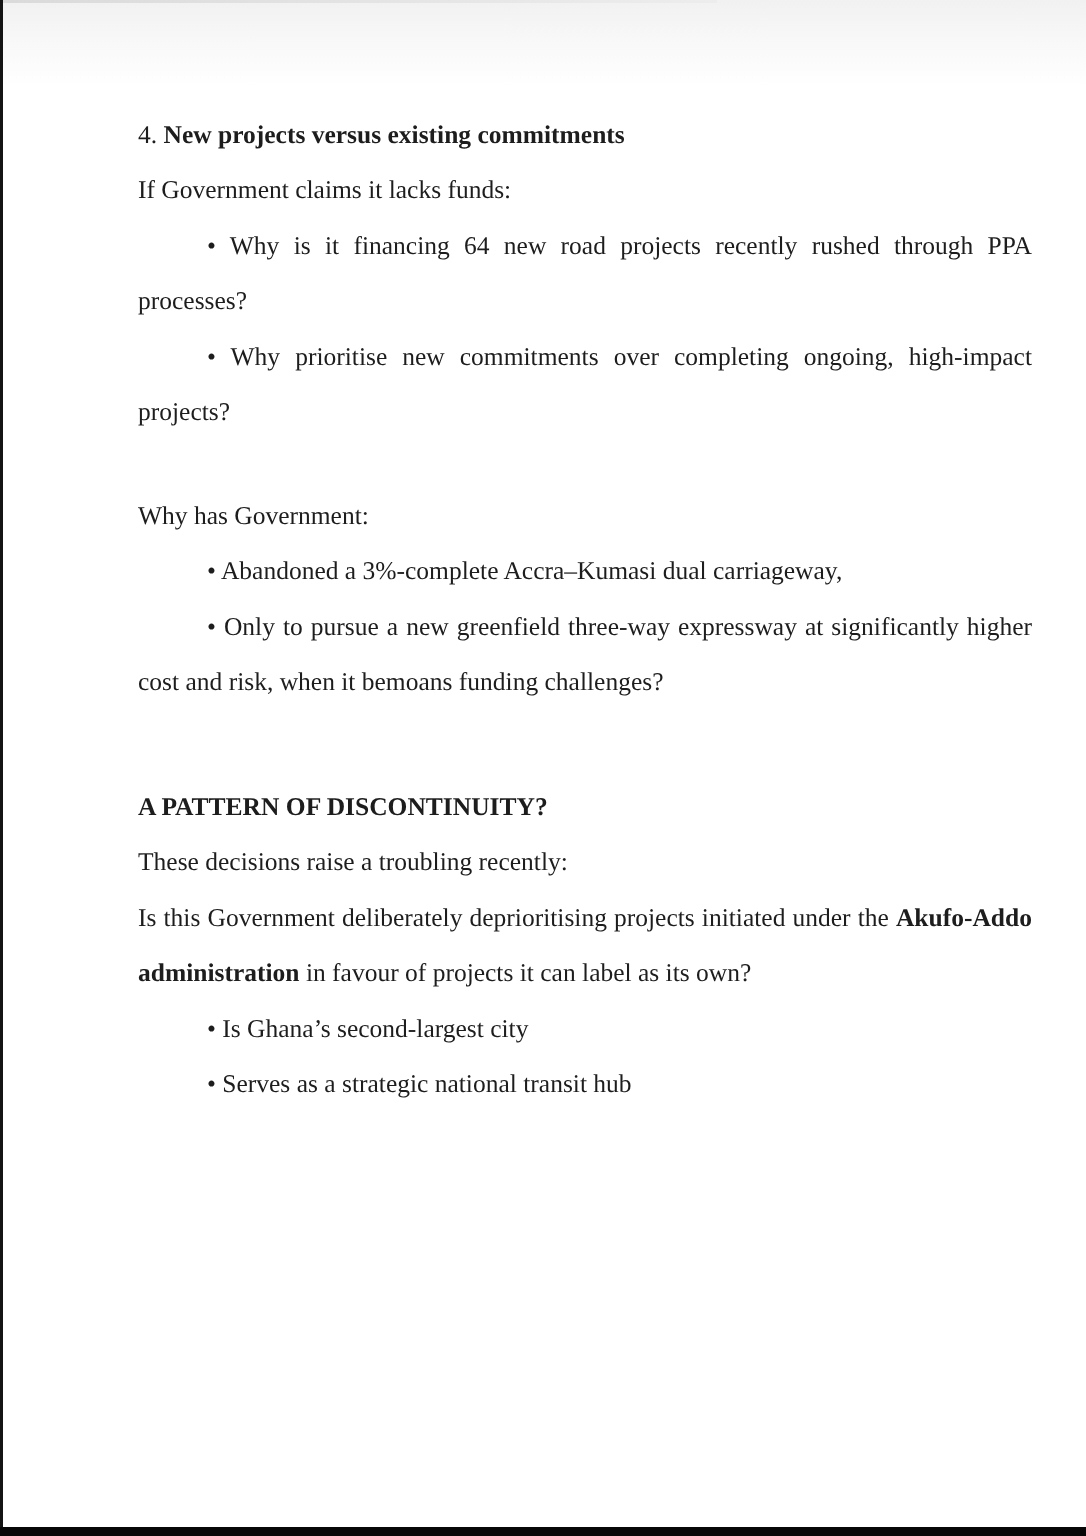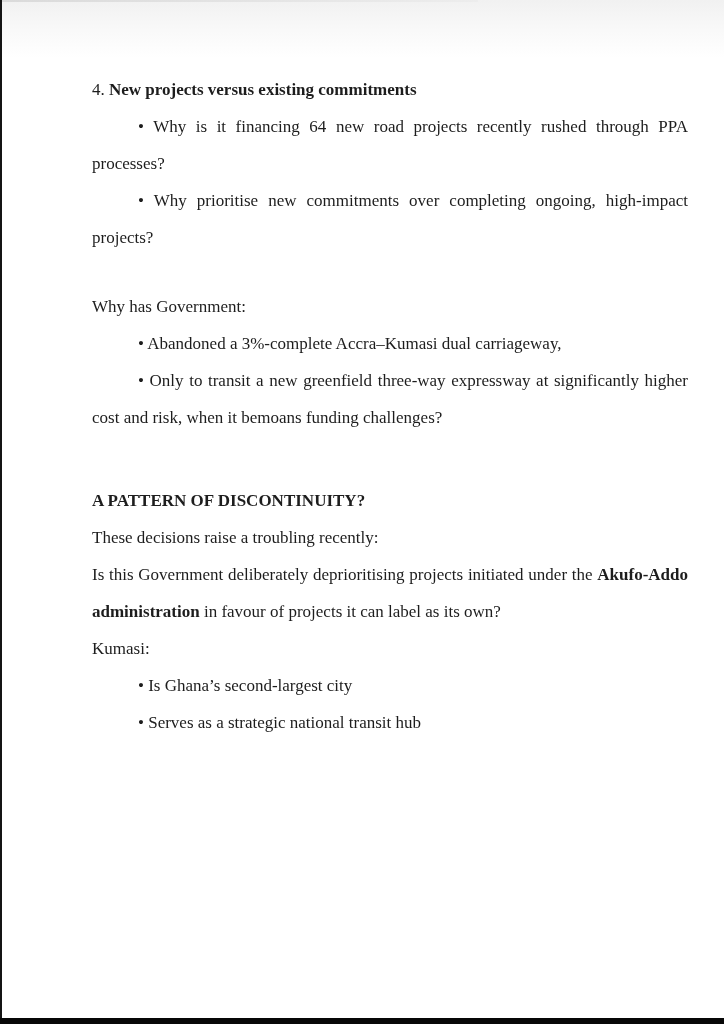--- a/index.html
+++ b/index.html
@@ -48,45 +48,45 @@
 <body>
 
 <div class="photo">
   <div class="top-shade"></div>
   <div class="top-line"></div>
 
   <div class="doc">
 
     <p class="h"><span>4.</span> <b>New projects versus existing commitments</b></p>
 
+    <p>If Government claims it lacks funds:</p>
 
     <p class="bullet justify"><span>•</span> <span>Why is it financing 64 new road projects recently rushed through PPA processes?</span></p>
 
     <p class="bullet justify"><span>•</span> <span>Why prioritise new commitments over completing ongoing, high-impact projects?</span></p>
 
     <div class="gap-a"></div>
 
 
     <p>Why has Government:</p>
 
     <p class="bullet justify"><span>•</span> <span>Abandoned a 3%-complete Accra–Kumasi dual carriageway,</span></p>
 
-    <p class="bullet justify"><span>•</span> <span>Only to transit a new greenfield three-way expressway at significantly higher cost and risk, when it bemoans funding challenges?</span></p>
+    <p class="bullet justify"><span>•</span> <span>Only to pursue a new greenfield three-way expressway at significantly higher cost and risk, when it bemoans funding challenges?</span></p>
 
     <div class="gap-b"></div>
 
     <p class="caps">A PATTERN OF DISCONTINUITY?</p>
 
     <p>These decisions raise a troubling recently:</p>
 
     <p class="justify"><span>Is this Government deliberately deprioritising projects initiated under the </span><b>Akufo-Addo administration</b><span> in favour of projects it can label as its own?</span></p>
 
 
 
-    <p>Kumasi:</p>
 
     <p class="bullet"><span>•</span> <span>Is Ghana’s second-largest city</span></p>
 
     <p class="bullet"><span>•</span> <span>Serves as a strategic national transit hub</span></p>
 
   </div>
 
   <div class="edge-left"></div>
   <div class="edge-bottom"></div>
 </div>

